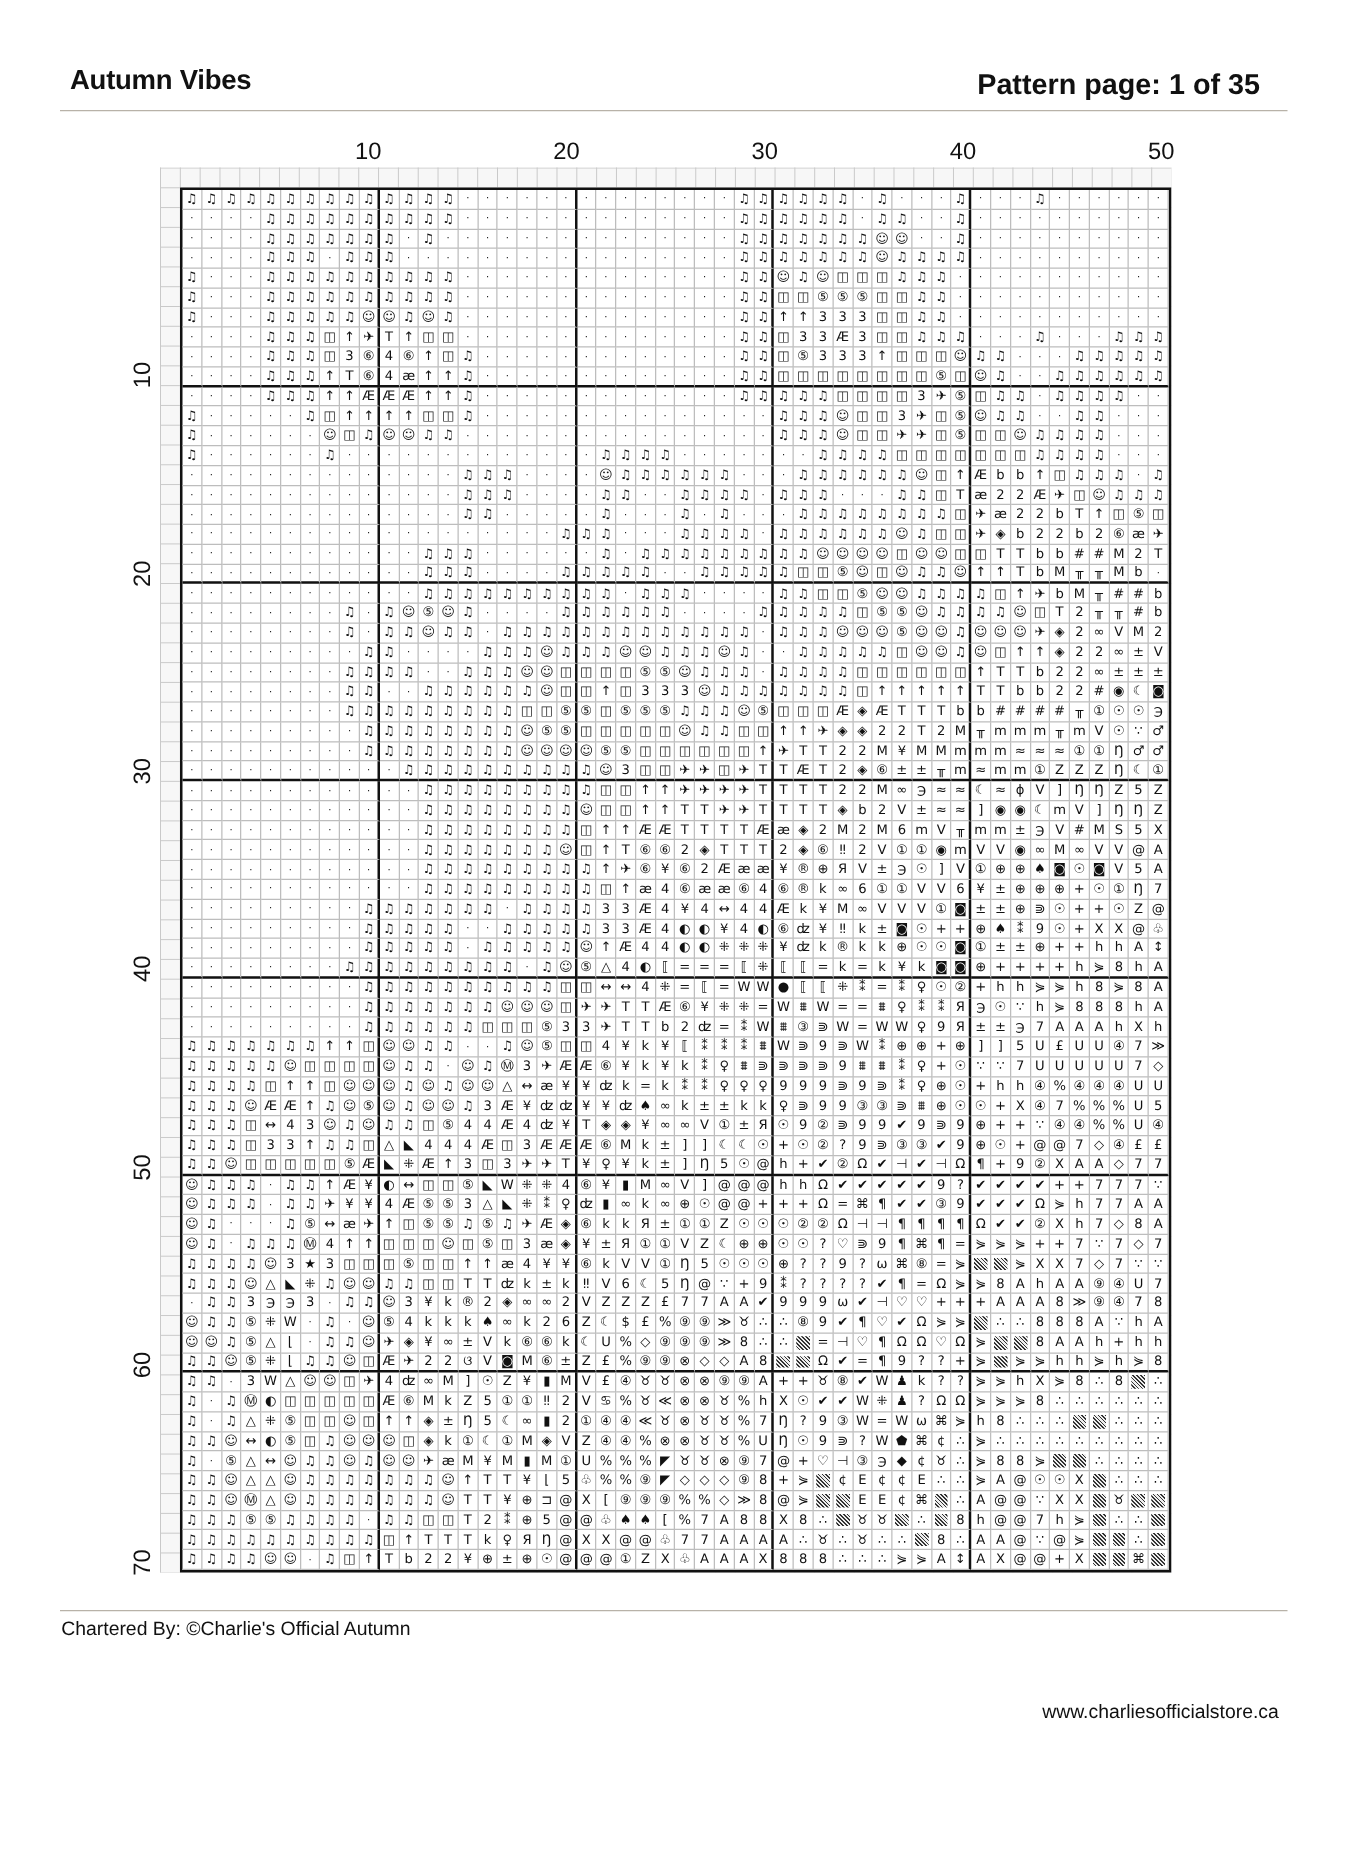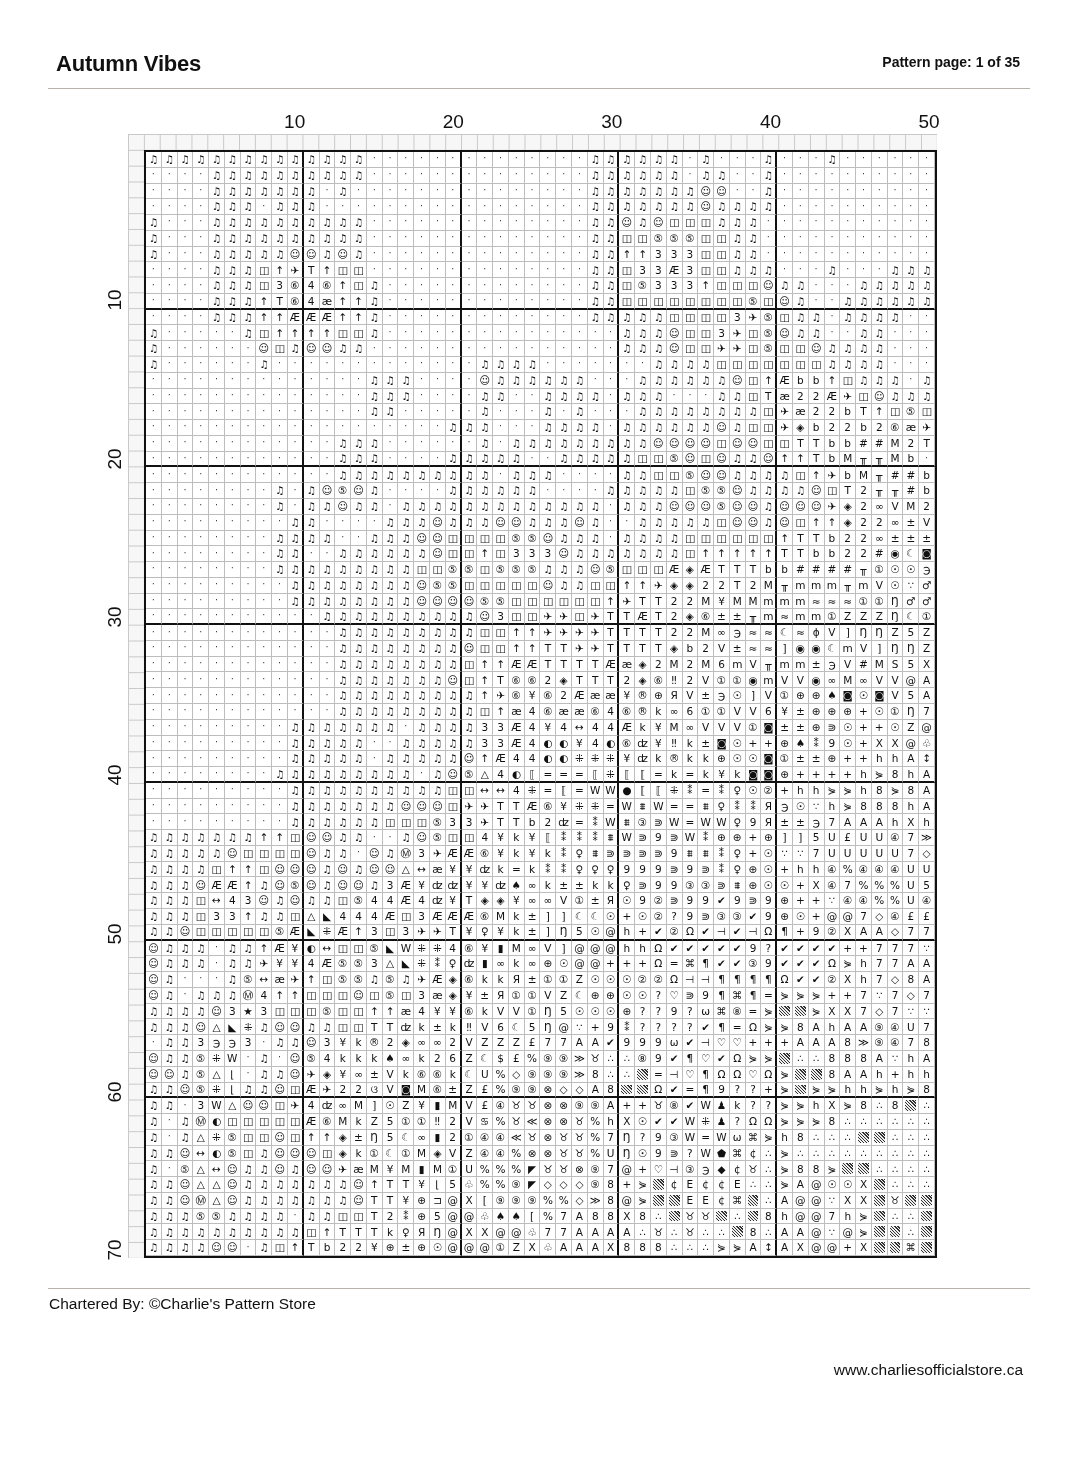--- a/index.html
+++ b/index.html
@@ -1,19 +1,19 @@
 <!DOCTYPE html>
 <html><head>
 <meta charset="utf-8">
 <style>
   html, body { margin: 0; padding: 0; background: #ffffff; }
   body { width: 1080px; height: 1484px; position: relative; overflow: hidden;
          font-family: "Liberation Sans", sans-serif; color: #111; }
   .title { position: absolute; left: 56px; top: 51px; font-size: 22px; font-weight: bold; letter-spacing: -0.2px; }
-  .pageno { position: absolute; right: 60px; top: 54px; font-size: 14px; font-weight: bold; }
+  .pageno { position: absolute; right: 72px; top: 54px; font-size: 23px; font-weight: bold; }
   .rule { position: absolute; left: 48px; width: 982px; height: 1px; background: #b8b2a8; }
   .rule.top { top: 88px; }
   .rule.bottom { top: 1288px; }
   .footer-left { position: absolute; left: 49px; top: 1295px; font-size: 15.5px; }
   .footer-right { position: absolute; right: 57px; top: 1361px; font-size: 15.5px; }
 
   
   .col-labels { position: absolute; left: 144px; top: 111px; width: 793px; height: 22px; }
   .col-label { position: absolute; top: 0; font-size: 19px; transform: translateX(-50%); }
   .row-labels { position: absolute; left: 100px; top: 150px; width: 30px; height: 1108px; }
@@ -3557,14 +3557,14 @@
     <div class="cell">@</div>
     <div class="cell">+</div>
     <div class="cell">X</div>
     <div class="cell shade"></div>
     <div class="cell shade"></div>
     <div class="cell">⌘</div>
     <div class="cell shade"></div>
   </div>
 
 <div class="rule bottom"></div>
-<div class="footer-left">Chartered By: ©Charlie's Pattern Store</div>
+<div class="footer-left">Chartered By: ©Charlie's Official Autumn</div>
 <div class="footer-right">www.charliesofficialstore.ca</div>
 
 </body></html>

